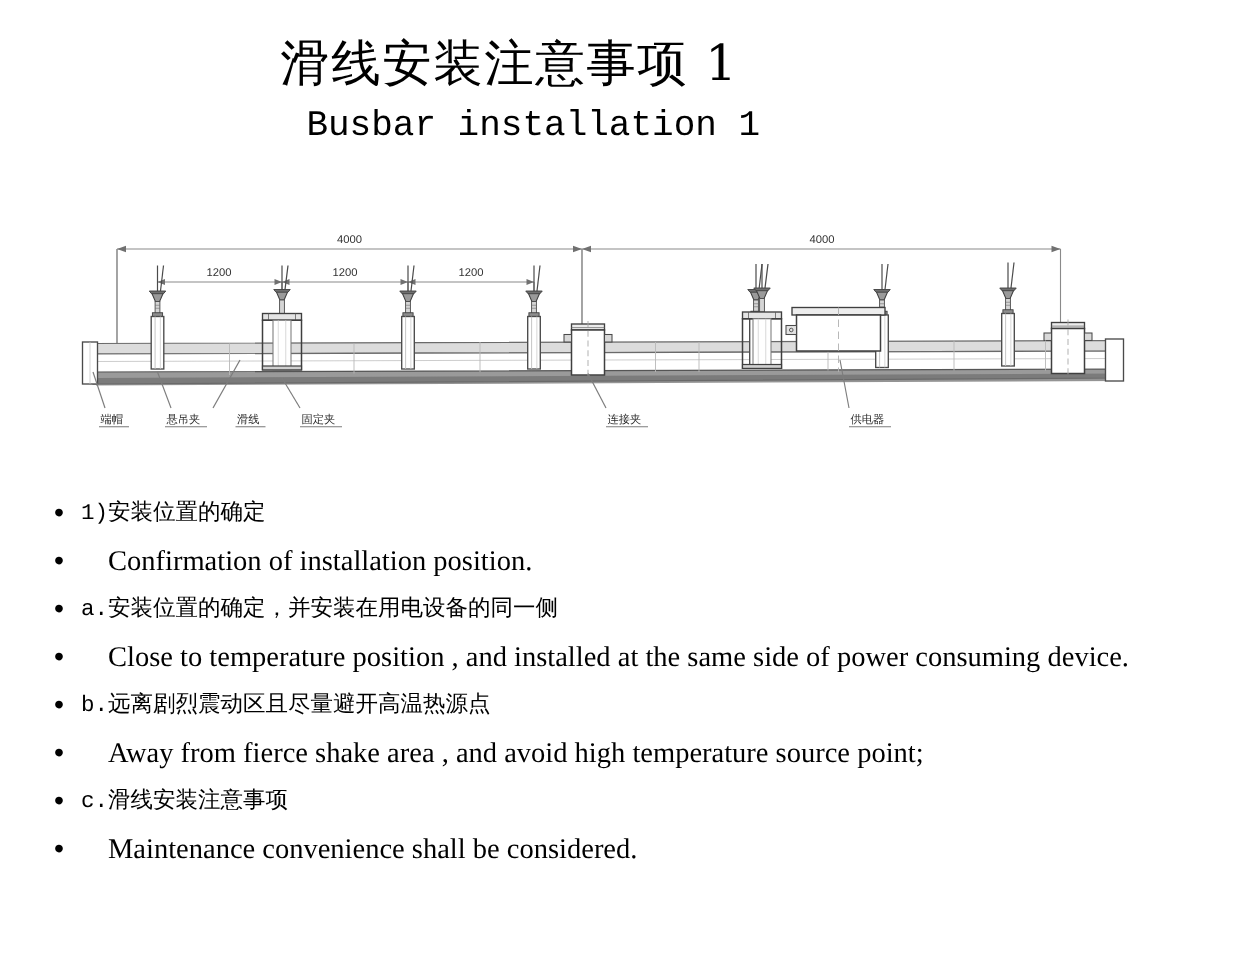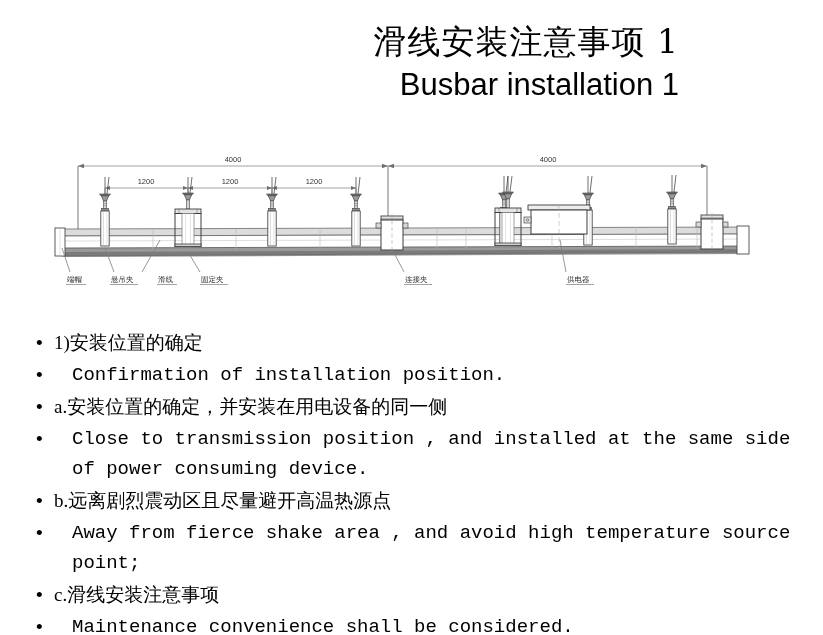--- a/index.html
+++ b/index.html
@@ -9,31 +9,31 @@
     font-family:"Liberation Sans",sans-serif;
     color:#000;
     overflow:hidden;
     position:relative;
   }
   .slide{position:relative;width:823px;height:635px;}
 
   
   .title-block{
     position:absolute;left:0;top:22px;width:679px;
-    text-align:right;
+    text-align:center;
   }
   .title-cn{
     font-family:"DejaVu Serif","Liberation Serif",serif;
     font-size:33px;line-height:40px;font-weight:400;
     letter-spacing:1px;
     white-space:nowrap;
   }
   .title-en{
-    font-family:Liberation Sans, sans-serif;
-    font-size:31px;line-height:40px;font-weight:400;
+    font-family:Liberation Mono, monospace;
+    font-size:24px;line-height:40px;font-weight:400;
     margin-top:3px;
     white-space:nowrap;
     margin-left:32px;
   }
 
   
   .diagram{
     position:absolute;left:0;top:148px;width:747px;height:160px;
   }
   .diagram svg{display:block;}
@@ -50,25 +50,25 @@
   .bullet-dot{
     width:26px;flex:0 0 26px;
     font-size:19px;line-height:30px;
     text-align:left;
     padding-left:8px;
     box-sizing:border-box;
   }
   .bullet-text{
     flex:1 1 auto;
     font-size:19px;line-height:30px;
+    font-family:Liberation Serif, serif;
+  }
+  .bullet-text.cn{
     font-family:Liberation Mono, monospace;
-  }
-  .bullet-text.cn{
-    font-family:Liberation Serif, serif;
-    font-size:19px;
+    font-size:15px;
   }
   .bullet-text.indent{ padding-left:18px; }
   .bullet-text.wrap{ padding-left:18px; text-indent:0; }
 </style>
 </head>
 <body>
 
 <div class="slide">
 
   <div class="title-block">
@@ -289,21 +289,21 @@
       <span class="bullet-text indent">Confirmation of installation position.</span>
     </div>
 
     <div class="bullet-row">
       <span class="bullet-dot">•</span>
       <span class="bullet-text cn">a.安装位置的确定，并安装在用电设备的同一侧</span>
     </div>
 
     <div class="bullet-row">
       <span class="bullet-dot">•</span>
-      <span class="bullet-text wrap">Close to transmission position , and installed at the same side of power consuming device.</span>
+      <span class="bullet-text wrap">Close to temperature position , and installed at the same side of power consuming device.</span>
     </div>
 
     <div class="bullet-row">
       <span class="bullet-dot">•</span>
       <span class="bullet-text cn">b.远离剧烈震动区且尽量避开高温热源点</span>
     </div>
 
     <div class="bullet-row">
       <span class="bullet-dot">•</span>
       <span class="bullet-text indent">Away from fierce shake area , and avoid high temperature source point;</span>

